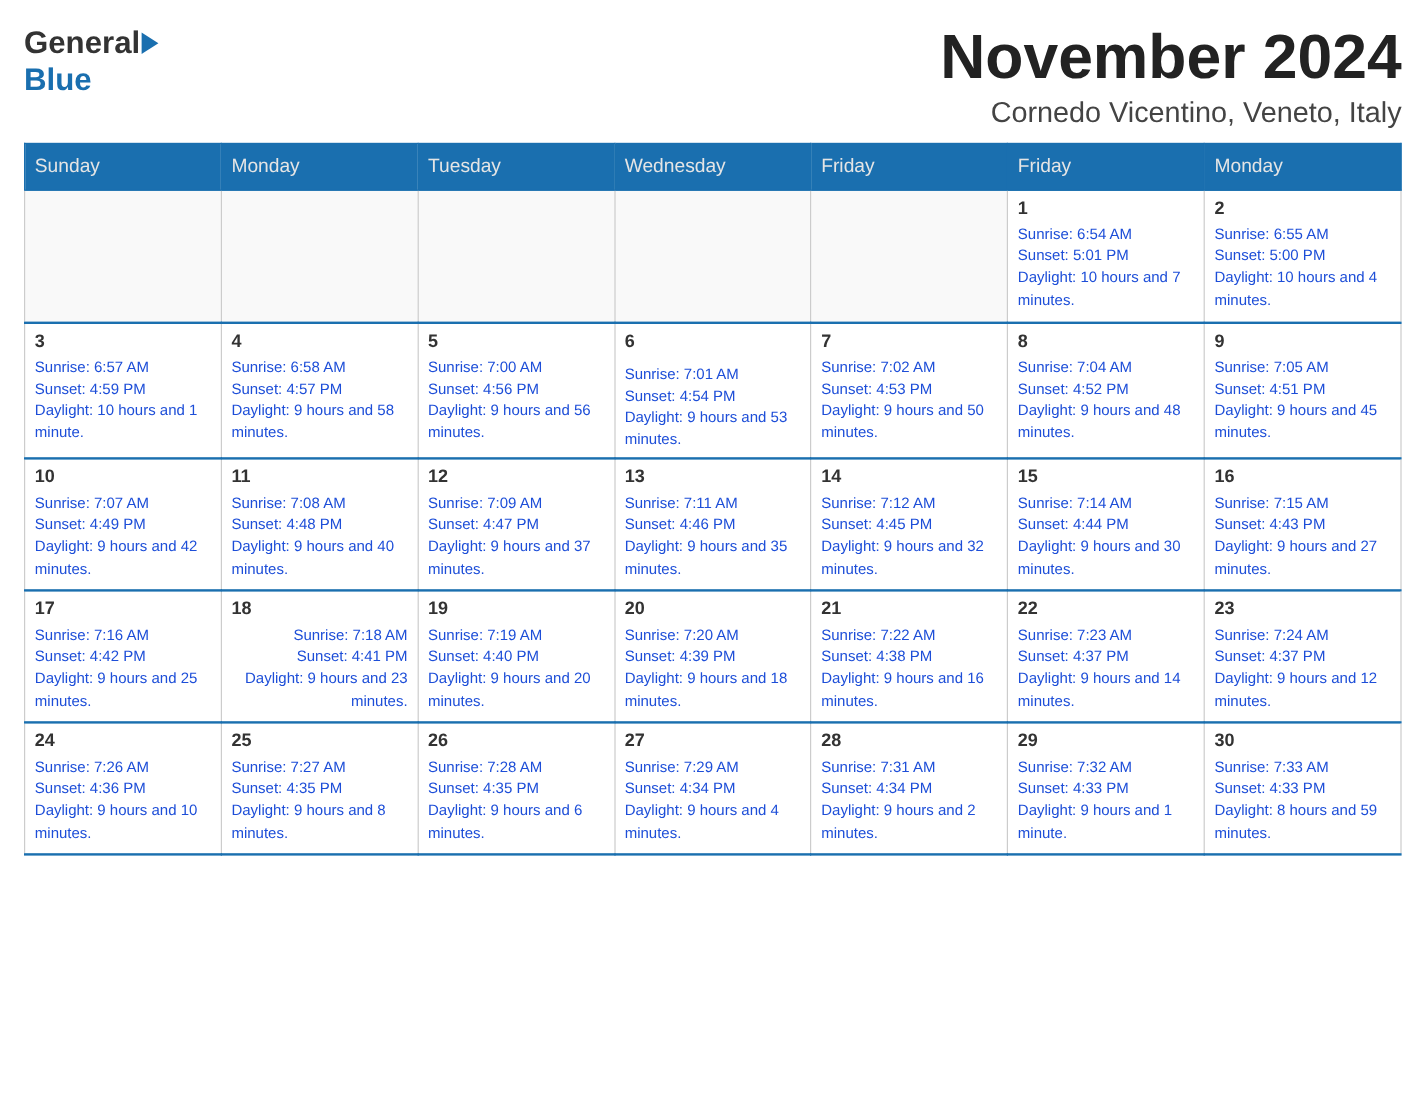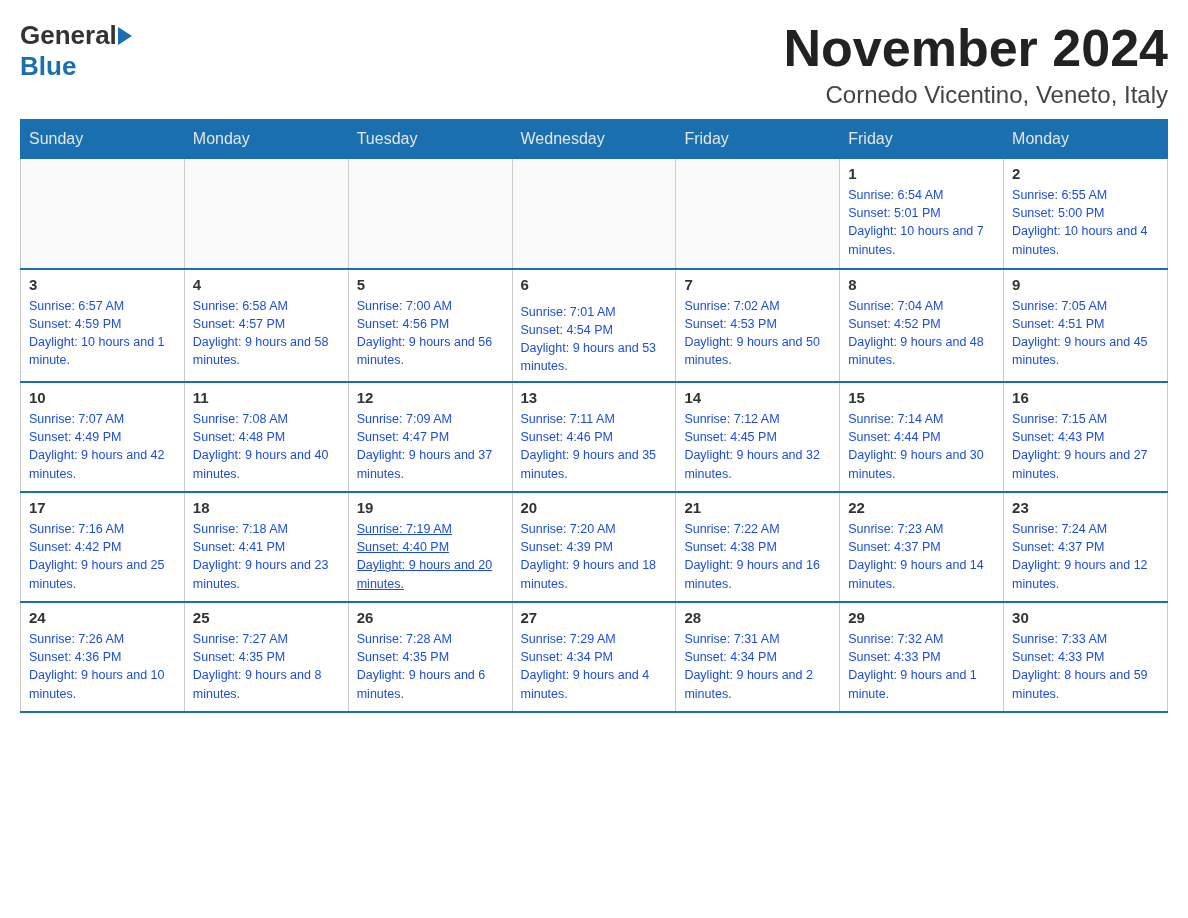--- a/index.html
+++ b/index.html
@@ -243,27 +243,27 @@
       </tr>
       <tr>
         <td>
           <span class="day-num">17</span>
           <div class="day-info" style="white-space: pre-line;">Sunrise: 7:16 AM
 Sunset: 4:42 PM
 Daylight: 9 hours and 25 minutes.</div>
         </td>
         <td>
           <span class="day-num">18</span>
-          <div class="day-info" style="white-space: pre-line;">Sunrise: 7:18 AM
+          <div class="day-info" style="white-space: pre-line; text-align: right;">Sunrise: 7:18 AM
 Sunset: 4:41 PM
 Daylight: 9 hours and 23 minutes.</div>
         </td>
         <td>
           <span class="day-num">19</span>
-          <div class="day-info" style="white-space: pre-line; text-decoration: underline;">Sunrise: 7:19 AM
+          <div class="day-info" style="white-space: pre-line;">Sunrise: 7:19 AM
 Sunset: 4:40 PM
 Daylight: 9 hours and 20 minutes.</div>
         </td>
         <td>
           <span class="day-num">20</span>
           <div class="day-info" style="white-space: pre-line;">Sunrise: 7:20 AM
 Sunset: 4:39 PM
 Daylight: 9 hours and 18 minutes.</div>
         </td>
         <td>

